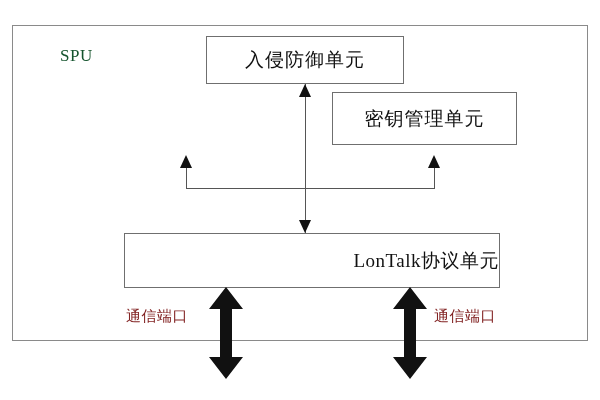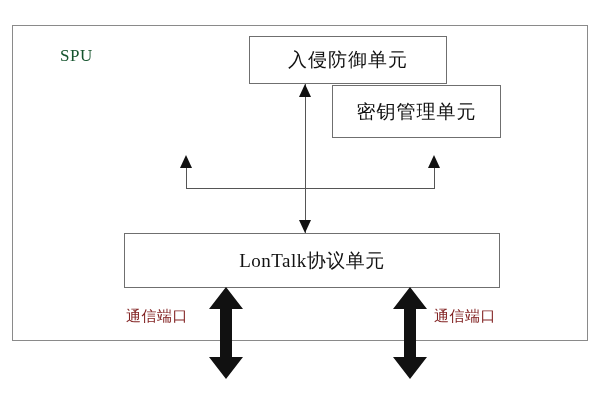--- a/index.html
+++ b/index.html
@@ -56,39 +56,39 @@
     font-size: 19px;
     letter-spacing: 1px;
     font-family: "Liberation Serif", "DejaVu Serif", serif;
   }
 
   #box-intrusion {
     left: 206px;
     top: 36px;
     width: 198px;
     height: 48px;
-    margin-left: 43px;
   }
   #box-secupdate {
     left: 85px;
     top: 102px;
     width: 202px;
     height: 53px;
   }
   #box-keymgmt {
     left: 332px;
-    top: 85px;
-    width: 169px;
+    top: 92px;
+    width: 185px;
     height: 53px;
   }
   #box-lontalk {
     left: 124px;
     top: 233px;
     width: 376px;
     height: 55px;
+    justify-content: flex-end;
   }
   #box-lontalk .box-label {
     font-size: 19px;
     letter-spacing: 0.5px;
   }
 
   
   .line-v {
     position: absolute;
     width: 1px;

